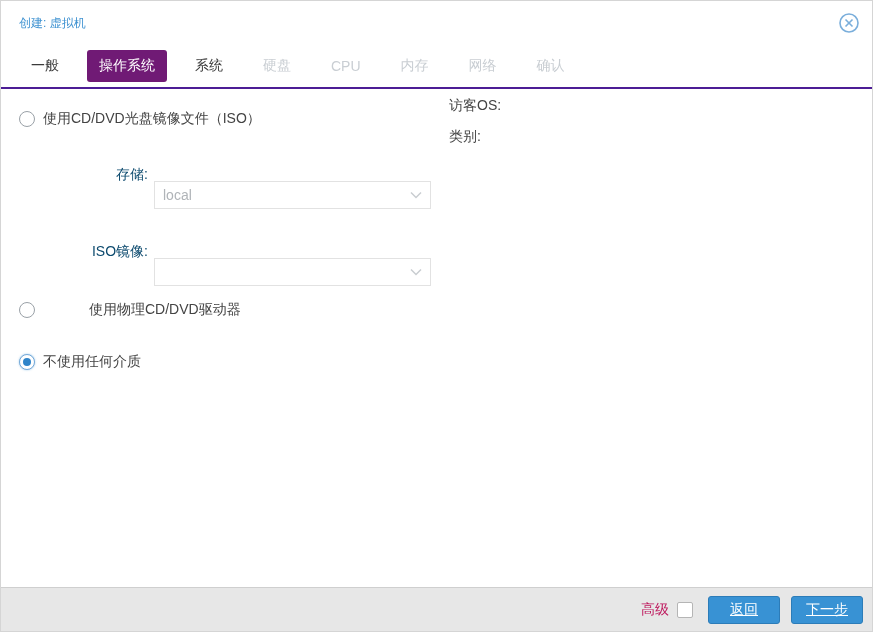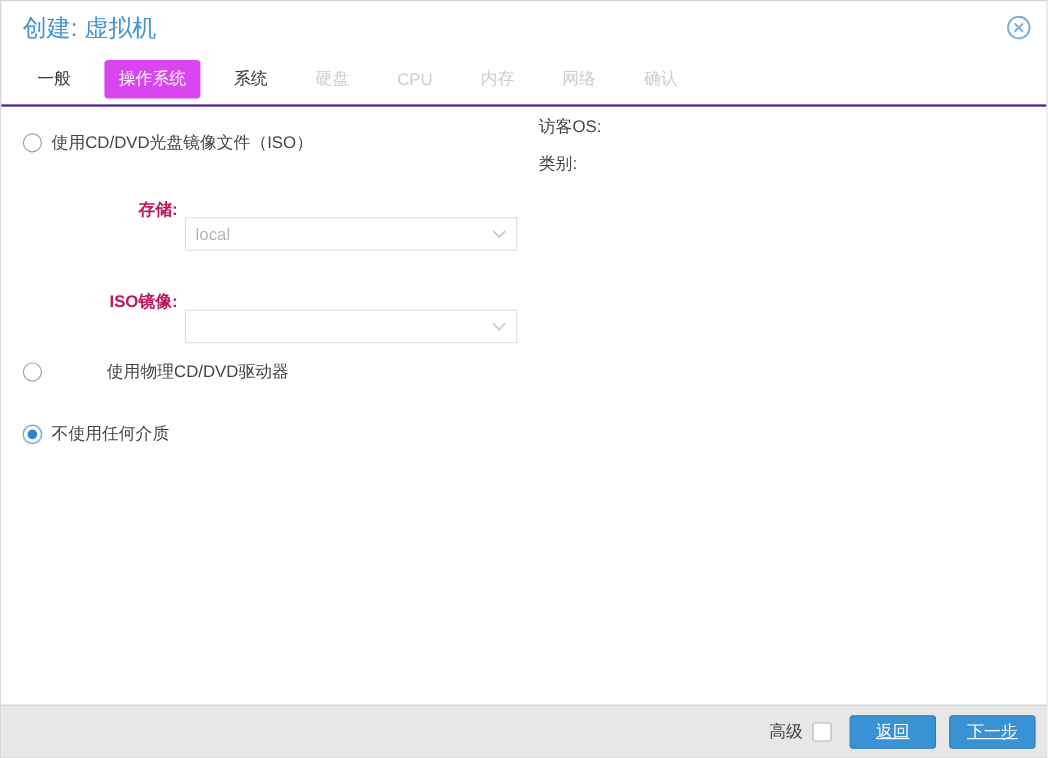--- a/index.html
+++ b/index.html
@@ -22,21 +22,21 @@
   
   .titlebar {
     height: 44px;
     flex: 0 0 auto;
     display: flex;
     align-items: center;
     padding: 0 12px 0 18px;
   }
   .title {
     color: #4294d2;
-    font-size: 20px;
+    font-size: 12px;
     flex: 1;
   }
   .close-btn {
     width: 22px; height: 22px;
     cursor: pointer;
     display: flex; align-items: center; justify-content: center;
   }
   
   .tabbar {
     height: 44px;
@@ -48,21 +48,21 @@
   }
   .tab {
     padding: 7px 12px;
     margin-right: 16px;
     color: #3a3a3a;
     border-radius: 3px;
     cursor: pointer;
     white-space: nowrap;
   }
   .tab.active {
-    background: #d946ef;
+    background: #701a75;
     color: #fff;
   }
   .tab.disabled {
     color: #c9ced3;
     cursor: default;
   }
   
   .body {
     position: relative;
     flex: 1 1 auto;
@@ -108,21 +108,21 @@
     margin-bottom: 9px;
   }
   .field-row.last { margin-bottom: 14px; }
   .flabel {
     width: 135px;
     padding-right: 6px;
     text-align: right;
     color: #444;
     flex: 0 0 auto;
   }
-  .flabel.disabled { color: #be185d; font-weight: bold; }
+  .flabel.disabled { color: #0c4a6e; }
   .col-right .flabel {
     width: 132px;
     text-align: left;
     padding-right: 0;
   }
   .combo {
     flex: 1;
     height: 28px;
     border: 1px solid #999;
     background: #fff;
@@ -154,21 +154,21 @@
   .footer {
     flex: 0 0 auto;
     height: 44px;
     background: #e7e7e7;
     border-top: 1px solid #cfcfcf;
     display: flex;
     align-items: center;
     justify-content: flex-end;
     padding-right: 9px;
   }
-  .adv-label { color: #404040; margin-right: 8px; }
+  .adv-label { color: #be185d; margin-right: 8px; }
   .checkbox {
     width: 16px; height: 16px;
     background: #fff;
     border: 1px solid #b5b5b5;
     border-radius: 2px;
     margin-right: 15px;
     cursor: pointer;
   }
   .btn {
     min-width: 72px;

